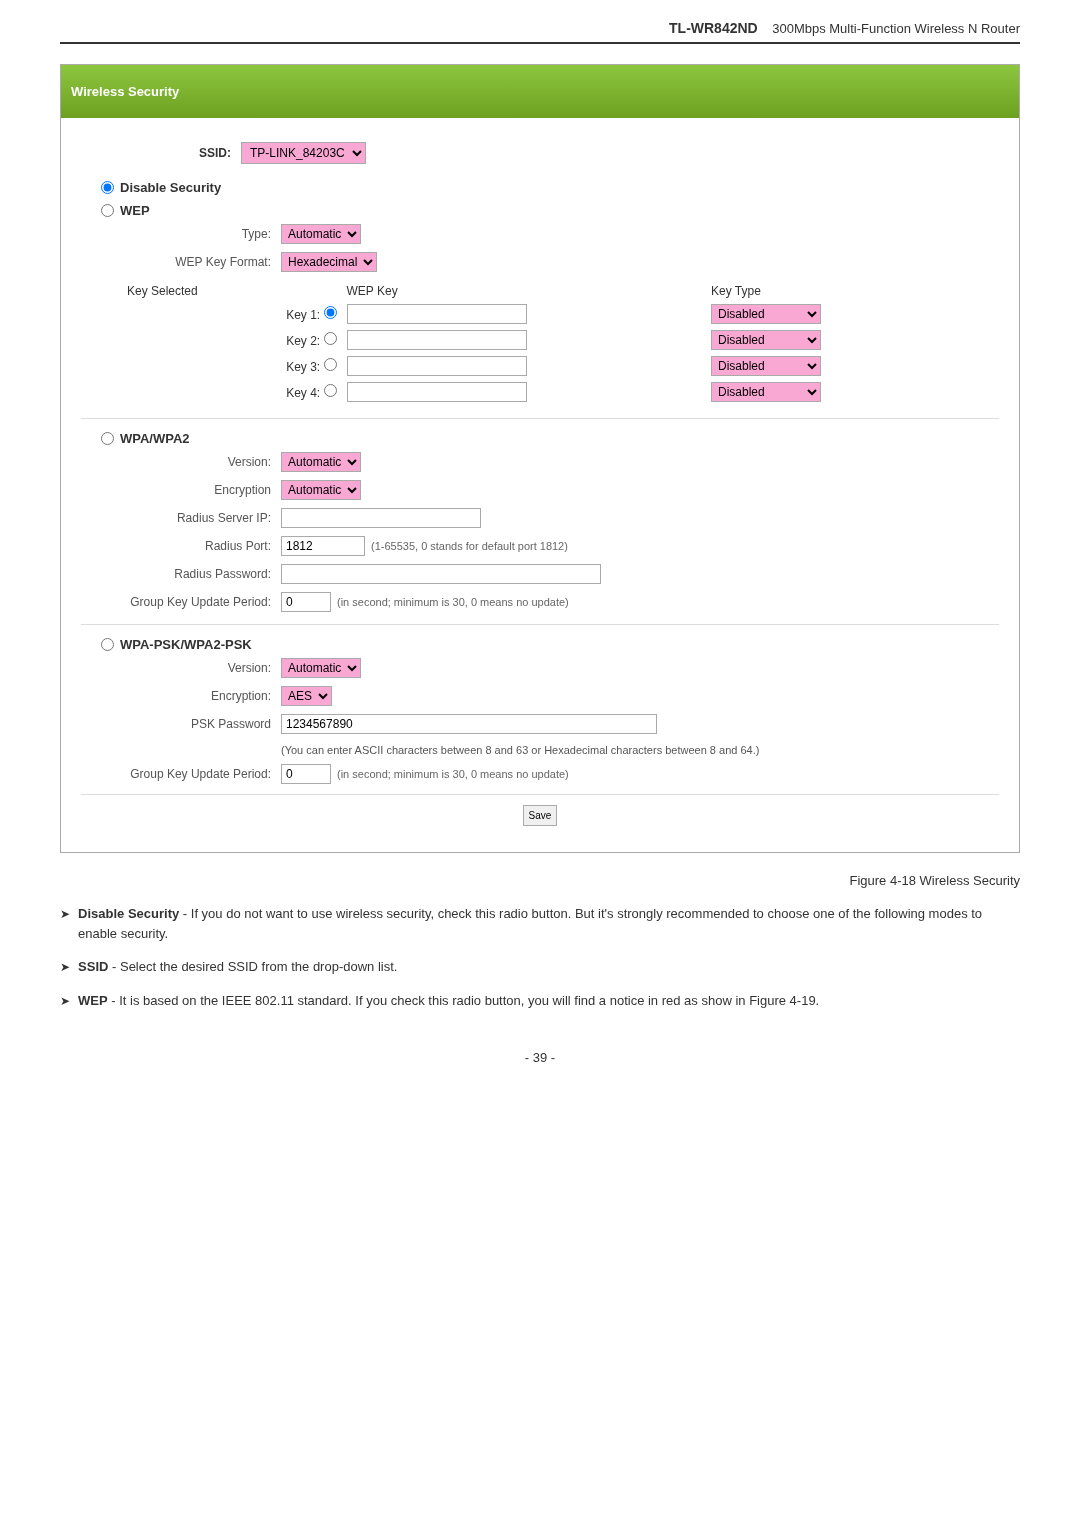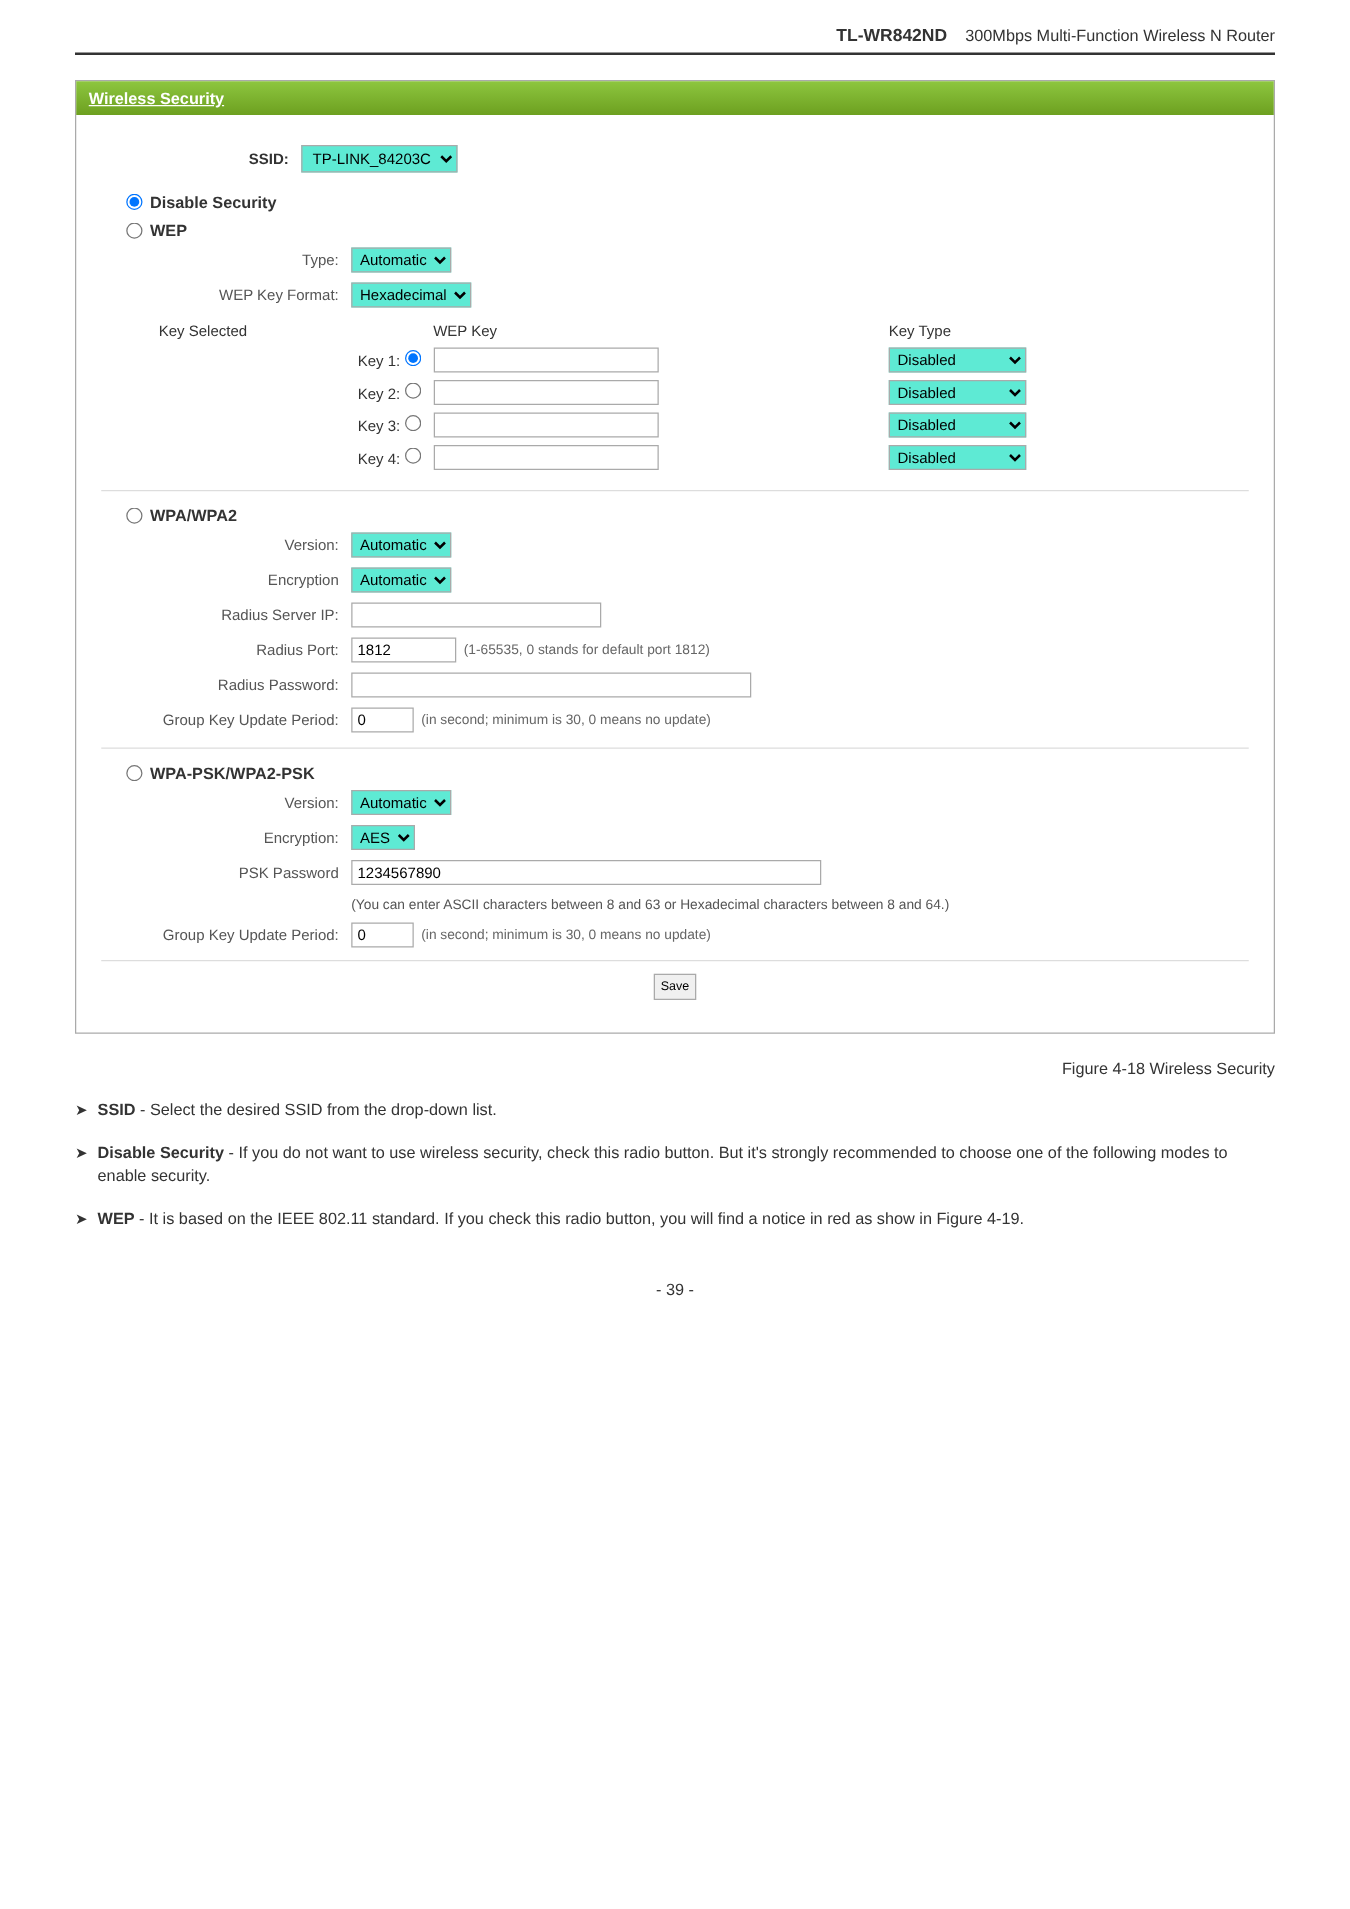--- a/index.html
+++ b/index.html
@@ -37,22 +37,21 @@
       border: 1px solid #aaa;
       background: #fff;
       margin-bottom: 20px;
     }
 
     .panel-header {
       background: linear-gradient(to bottom, #8dc63f, #6da020);
       color: #fff;
       font-weight: bold;
       font-size: 13px;
-      padding: 6px 10px;
-      text-decoration: underline;
+      padding: 19px 10px;
     }
 
     .panel-body {
       padding: 16px 20px 20px 20px;
     }
 
     
     .form-row {
       display: flex;
       align-items: center;
@@ -123,21 +122,21 @@
     }
 
     .key-selected-col { width: 120px; text-align: right; }
     .wep-key-col { width: 200px; }
     .key-type-col { width: 160px; }
 
     select {
       font-size: 12px;
       padding: 1px 2px;
       border: 1px solid #aaa;
-      background: #5eead4;
+      background: #f9a8d4;
     }
 
     input[type="text"] {
       font-size: 12px;
       padding: 2px 4px;
       border: 1px solid #aaa;
       background: #fff;
     }
 
     .ssid-select {
@@ -436,24 +435,24 @@
         <button class="save-btn">Save</button>
       </div>
 
     </div>
   </div>
 
   <div class="figure-caption">Figure 4-18 Wireless Security</div>
 
   <ul class="info-list">
     <li>
-      <span><strong>SSID</strong><span> - Select the desired SSID from the drop-down list.</span></span>
+      <span><strong>Disable Security</strong><span> - If you do not want to use wireless security, check this radio button. But it's strongly recommended to choose one of the following modes to enable security.</span></span>
     </li>
     <li>
-      <span><strong>Disable Security</strong><span> - If you do not want to use wireless security, check this radio button. But it's strongly recommended to choose one of the following modes to enable security.</span></span>
+      <span><strong>SSID</strong><span> - Select the desired SSID from the drop-down list.</span></span>
     </li>
     <li>
       <span><strong>WEP</strong><span> - It is based on the IEEE 802.11 standard. If you check this radio button, you will find a notice in red as show in Figure 4-19.</span></span>
     </li>
   </ul>
 
   <div class="page-number">- 39 -</div>
 
 </div>
 

